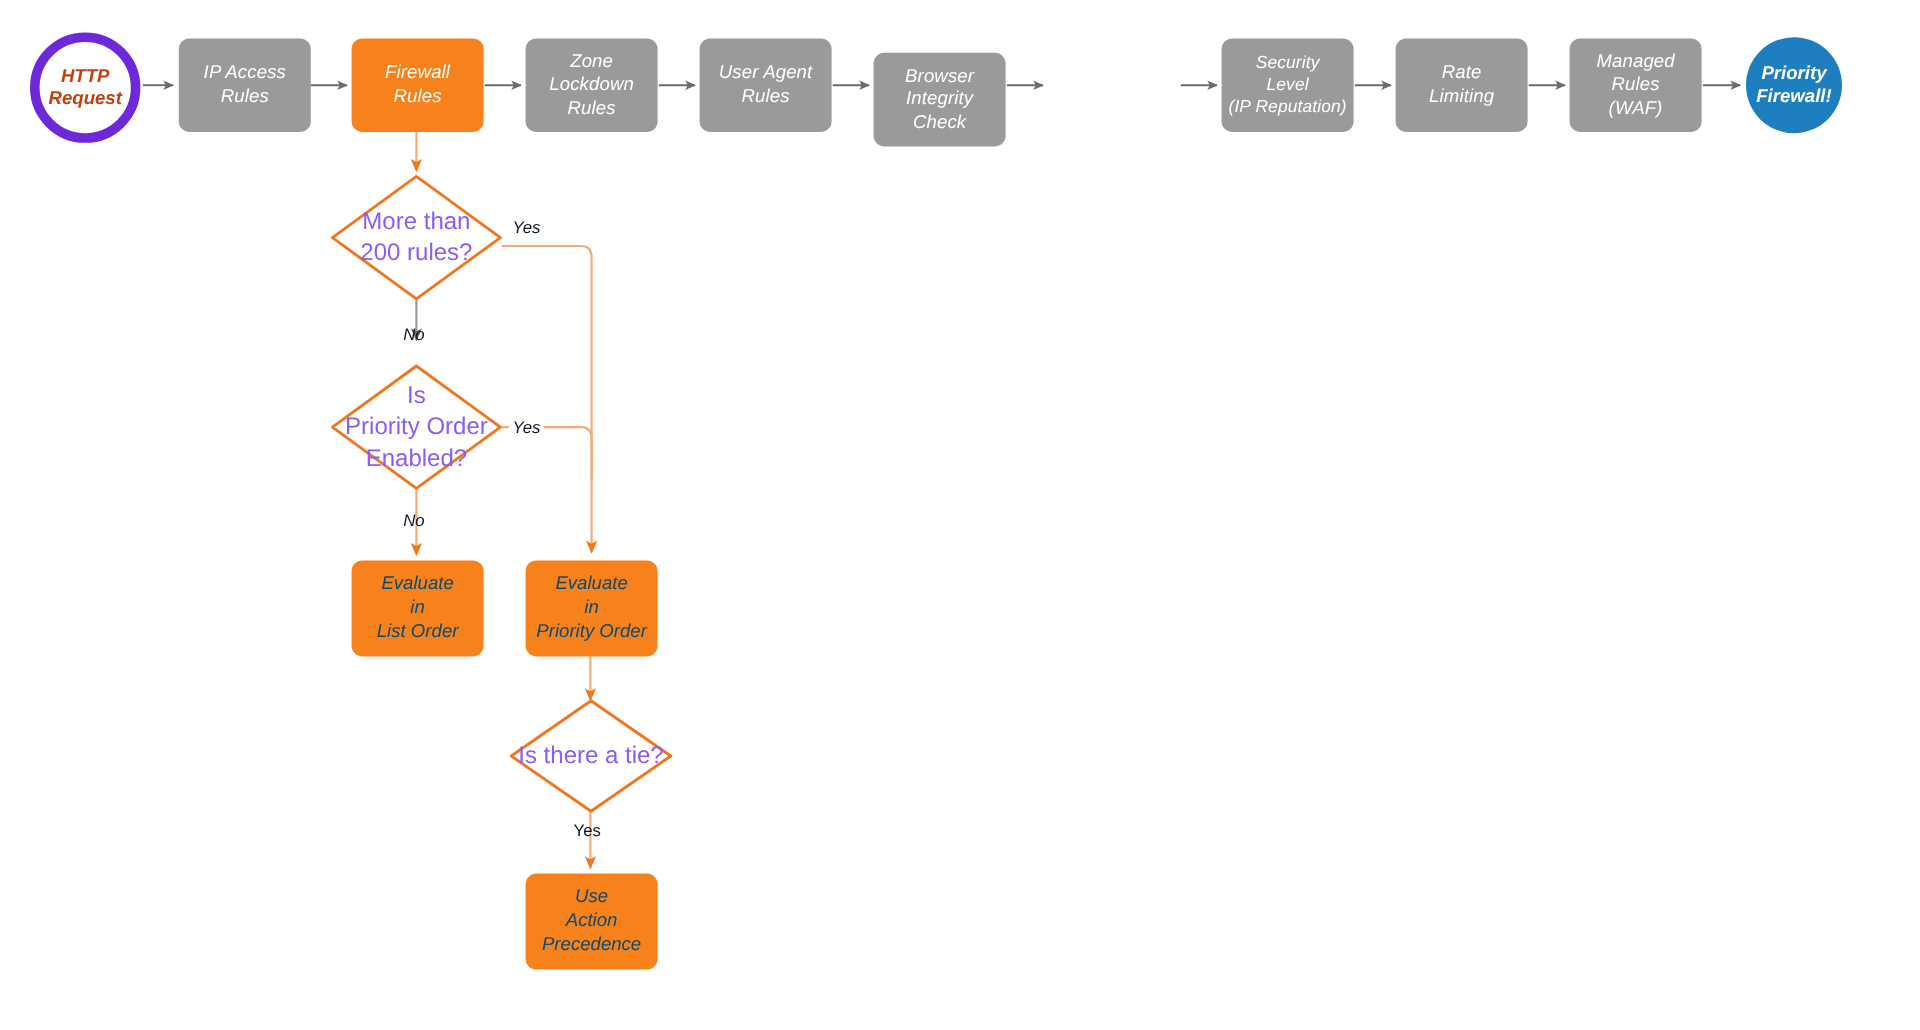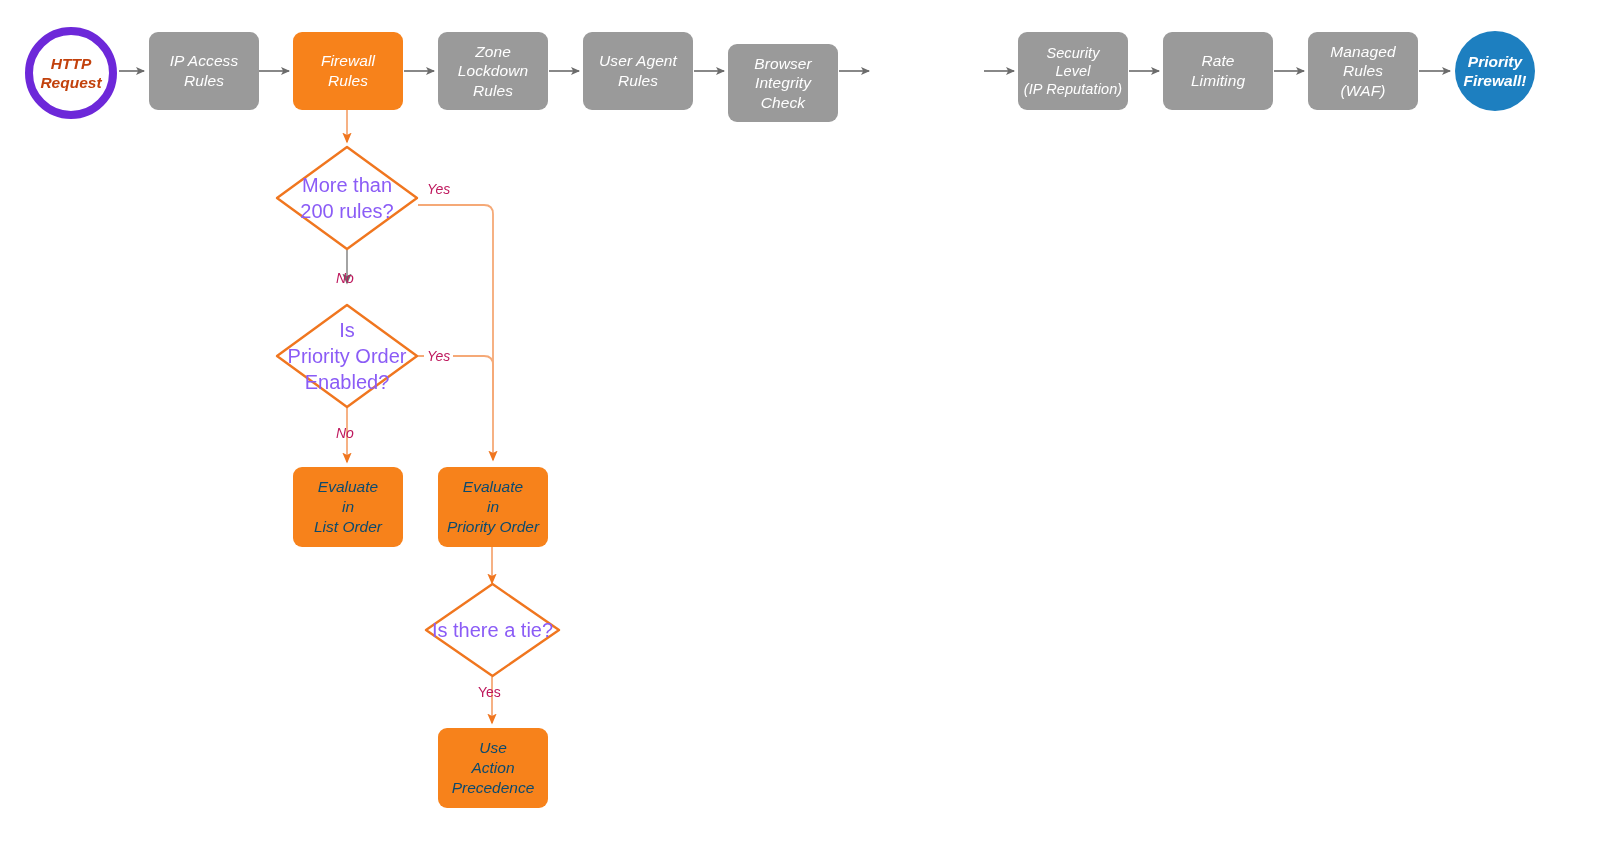--- a/index.html
+++ b/index.html
@@ -97,21 +97,21 @@
     font-style: italic;
     font-size: 15.5px;
     line-height: 1.3;
     white-space: pre-line;
   }
   
   .elabel {
     position: absolute;
     font-size: 14px;
     font-style: italic;
-    color: #be185d;
+    color: #0f172a;
     white-space: nowrap;
   }
   .elabel.upright {
     font-style: normal;
   }
   .elabel.boxed {
     background: #ffffff;
     padding: 0 3px;
   }
 </style>

